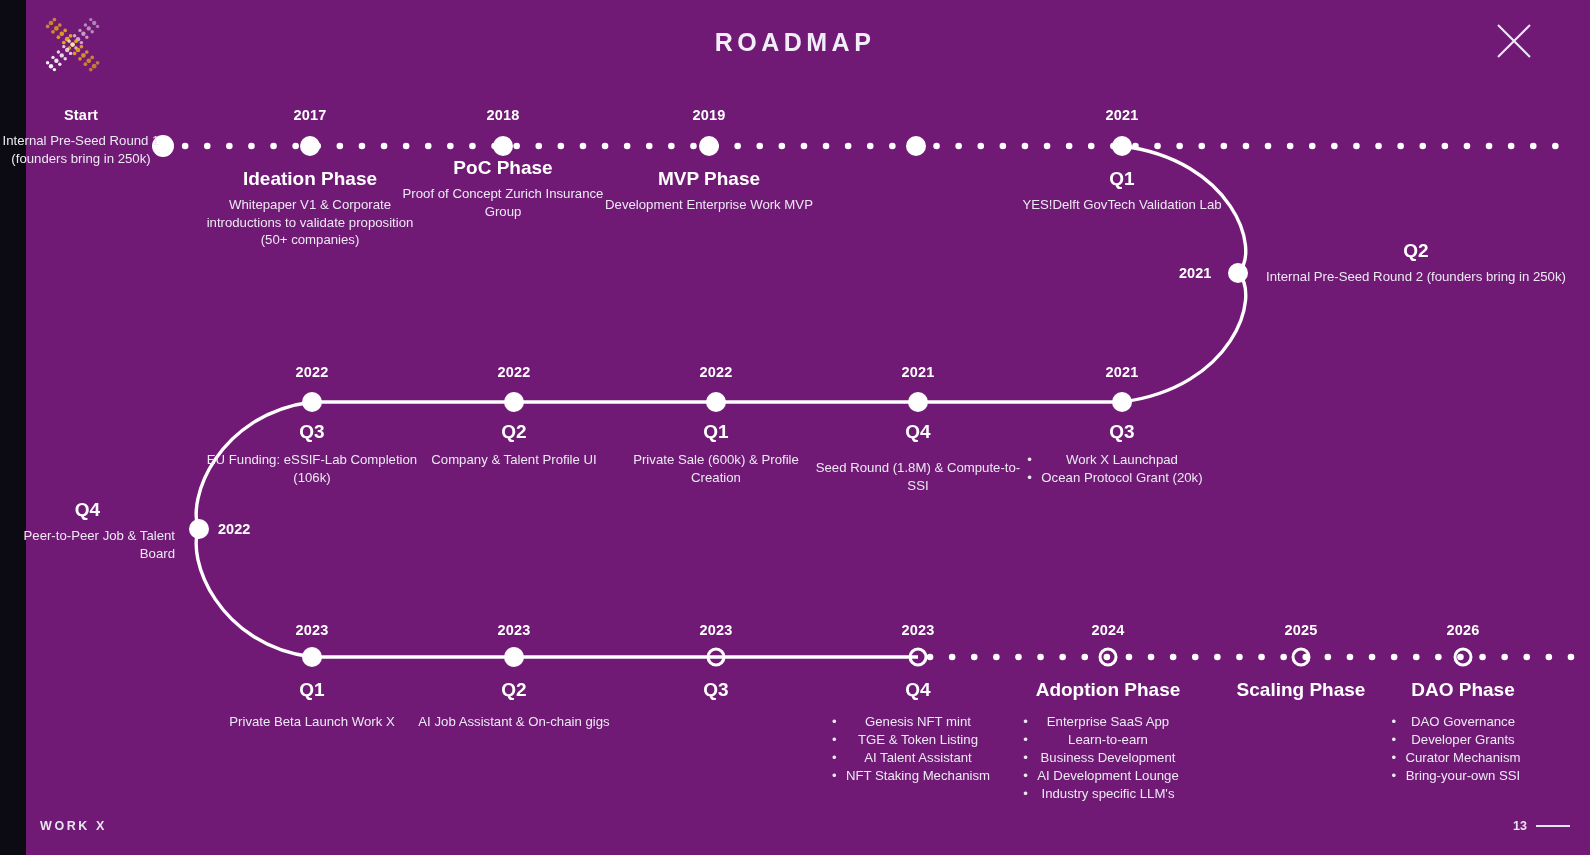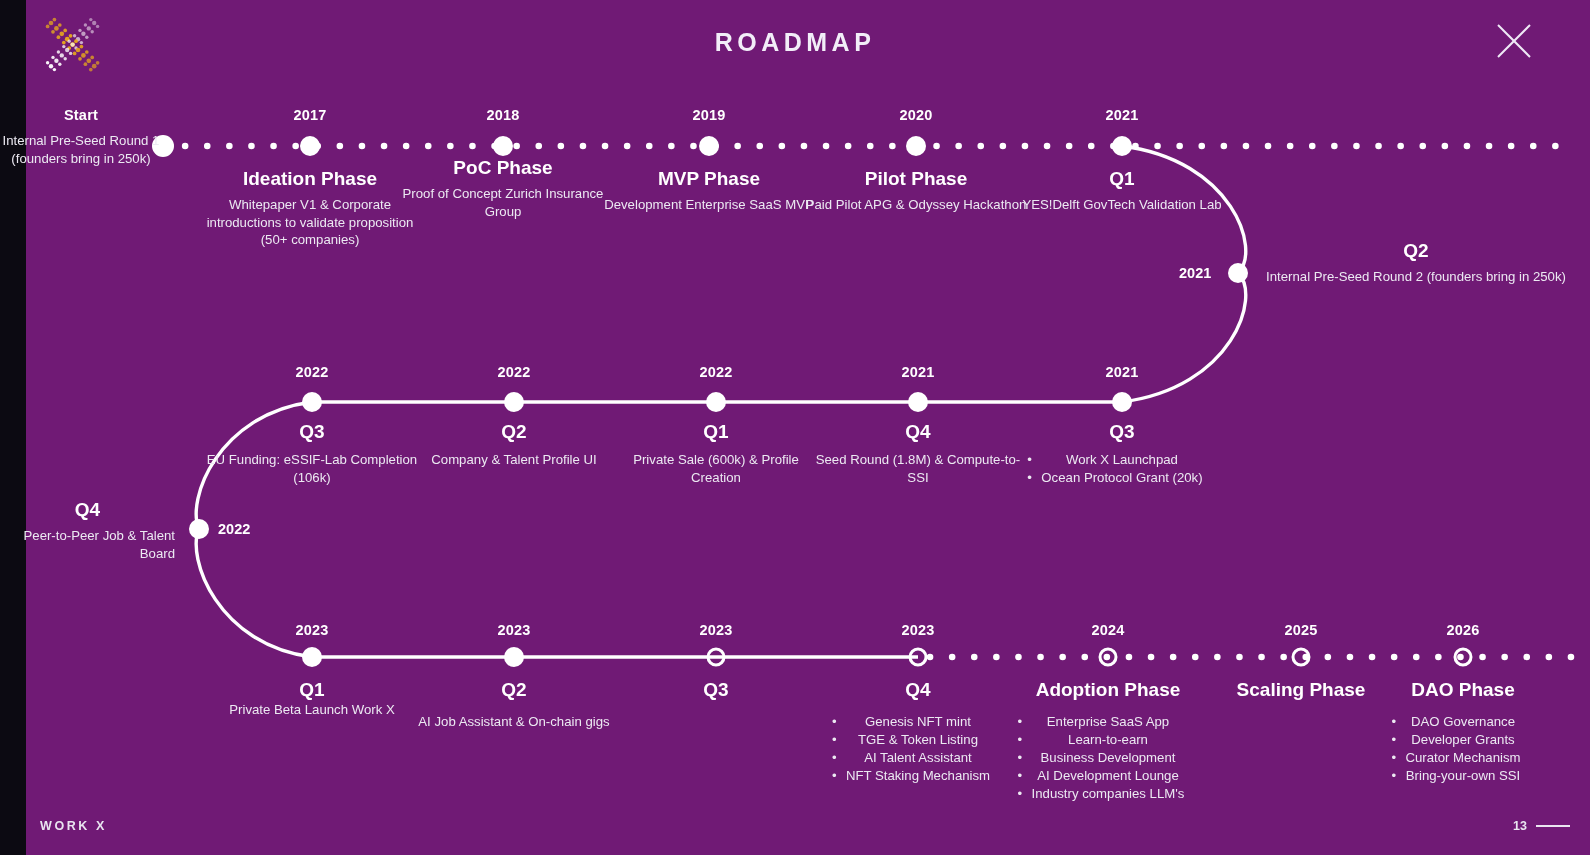--- a/index.html
+++ b/index.html
@@ -210,28 +210,23 @@
 
   <div class="ms center" style="left:503px; top:108px; width:210px;">
     <div class="yr">2018</div>
     <div class="hd" style="margin-top:33px;">PoC Phase</div>
     <div class="bd" style="margin-top:6px;">Proof of Concept Zurich Insurance Group</div>
   </div>
 
   <div class="ms center" style="left:709px; top:108px; width:210px;">
     <div class="yr">2019</div>
     <div class="hd" style="margin-top:44px;">MVP Phase</div>
-    <div class="bd" style="margin-top:6px;">Development Enterprise SaaS MVP</div>
-  </div>
-
-  <div class="ms center" style="left:916px; top:108px; width:230px;">
-    <div class="yr">2020</div>
-    <div class="hd" style="margin-top:44px;">Pilot Phase</div>
-    <div class="bd" style="margin-top:6px;">Paid Pilot APG &amp; Odyssey Hackathon</div>
-  </div>
+    <div class="bd" style="margin-top:6px;">Development Enterprise Work MVP</div>
+  </div>
+
 
   <div class="ms center" style="left:1122px; top:108px; width:210px;">
     <div class="yr">2021</div>
     <div class="hd" style="margin-top:44px;">Q1</div>
     <div class="bd" style="margin-top:6px;">YES!Delft GovTech Validation Lab</div>
   </div>
 
   <div class="node mid" style="left:1238px; top:273px;"></div>
   <div class="yr-side" style="left:1179px; top:265px;">2021</div>
   <div class="ms right" style="left:1266px; top:240px; width:300px; text-align:center;">
@@ -259,21 +254,21 @@
 
   <div class="ms center" style="left:716px; top:365px; width:210px;">
     <div class="yr">2022</div>
     <div class="hd" style="margin-top:40px;">Q1</div>
     <div class="bd" style="margin-top:8px;">Private Sale (600k) &amp; Profile Creation</div>
   </div>
 
   <div class="ms center" style="left:918px; top:365px; width:210px;">
     <div class="yr">2021</div>
     <div class="hd" style="margin-top:40px;">Q4</div>
-    <div class="bd" style="margin-top:8px;">Seed Round (1.8M) &amp; Compute-to-SSI</div>
+    <div class="bd" style="margin-top:16px;">Seed Round (1.8M) &amp; Compute-to-SSI</div>
   </div>
 
   <div class="ms center" style="left:1122px; top:365px; width:250px;">
     <div class="yr">2021</div>
     <div class="hd" style="margin-top:40px;">Q3</div>
     <div class="bullets" style="margin-top:8px;">
       <ul>
           <li>Work X Launchpad</li>
           <li>Ocean Protocol Grant (20k)</li>
         </ul>
@@ -291,21 +286,21 @@
   <div class="node mid" style="left:514px; top:657px;"></div>
   <div class="node sm hollow" style="left:716px; top:657px;"></div>
   <div class="node sm hollow" style="left:918px; top:657px;"></div>
   <div class="node sm hollow" style="left:1108px; top:657px;"></div>
   <div class="node sm hollow" style="left:1301px; top:657px;"></div>
   <div class="node sm hollow" style="left:1463px; top:657px;"></div>
 
   <div class="ms center" style="left:312px; top:623px; width:260px;">
     <div class="yr">2023</div>
     <div class="hd" style="margin-top:40px;">Q1</div>
-    <div class="bd" style="">Private Beta Launch Work X</div>
+    <div class="bd" style="margin-top:12px;">Private Beta Launch Work X</div>
   </div>
 
   <div class="ms center" style="left:514px; top:623px; width:210px;">
     <div class="yr">2023</div>
     <div class="hd" style="margin-top:40px;">Q2</div>
     <div class="bd" style="margin-top:12px;">AI Job Assistant &amp; On-chain gigs</div>
   </div>
 
   <div class="ms center" style="left:716px; top:623px; width:200px;">
     <div class="yr">2023</div>
@@ -327,21 +322,21 @@
 
   <div class="ms center" style="left:1108px; top:623px; width:240px;">
     <div class="yr">2024</div>
     <div class="hd" style="margin-top:40px;">Adoption Phase</div>
     <div class="bullets" style="margin-top:12px;">
       <ul>
           <li>Enterprise SaaS App</li>
           <li>Learn-to-earn</li>
           <li>Business Development</li>
           <li>AI Development Lounge</li>
-          <li>Industry companies LLM's</li>
+          <li>Industry specific LLM's</li>
         </ul>
     </div>
   </div>
 
   <div class="ms center" style="left:1301px; top:623px; width:240px;">
     <div class="yr">2025</div>
     <div class="hd" style="margin-top:40px;">Scaling Phase</div>
   </div>
 
   <div class="ms center" style="left:1463px; top:623px; width:210px;">

